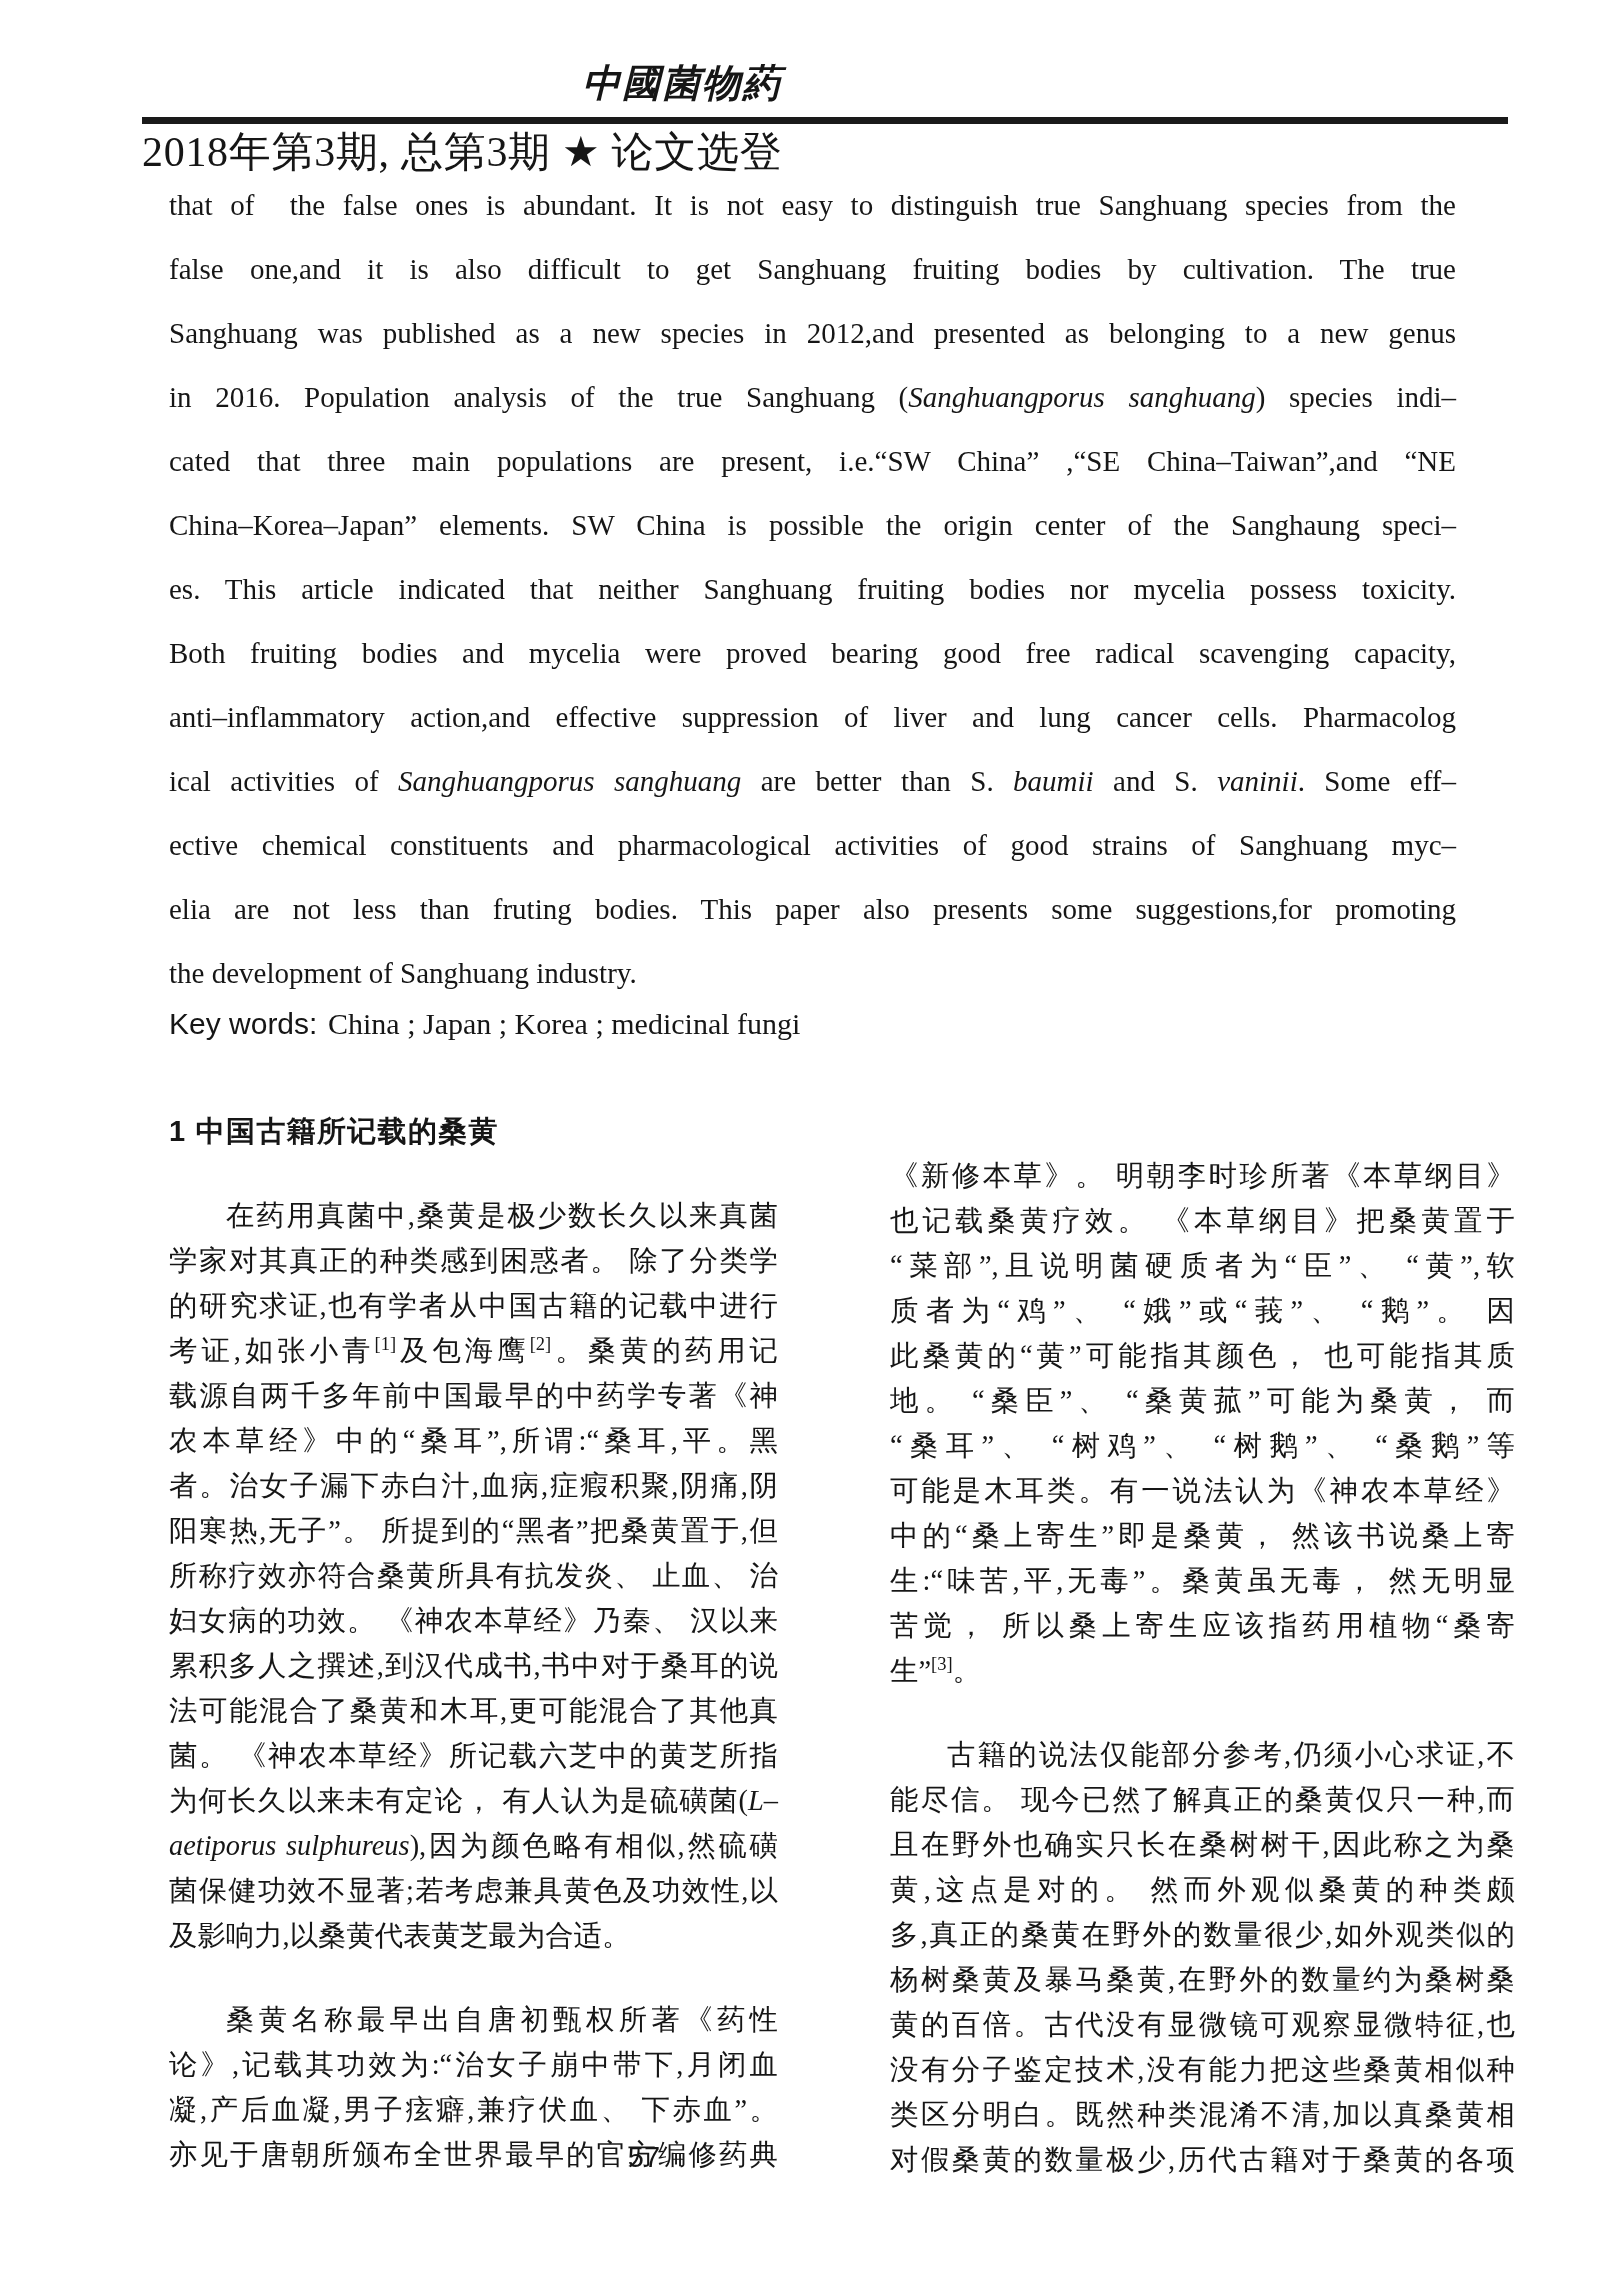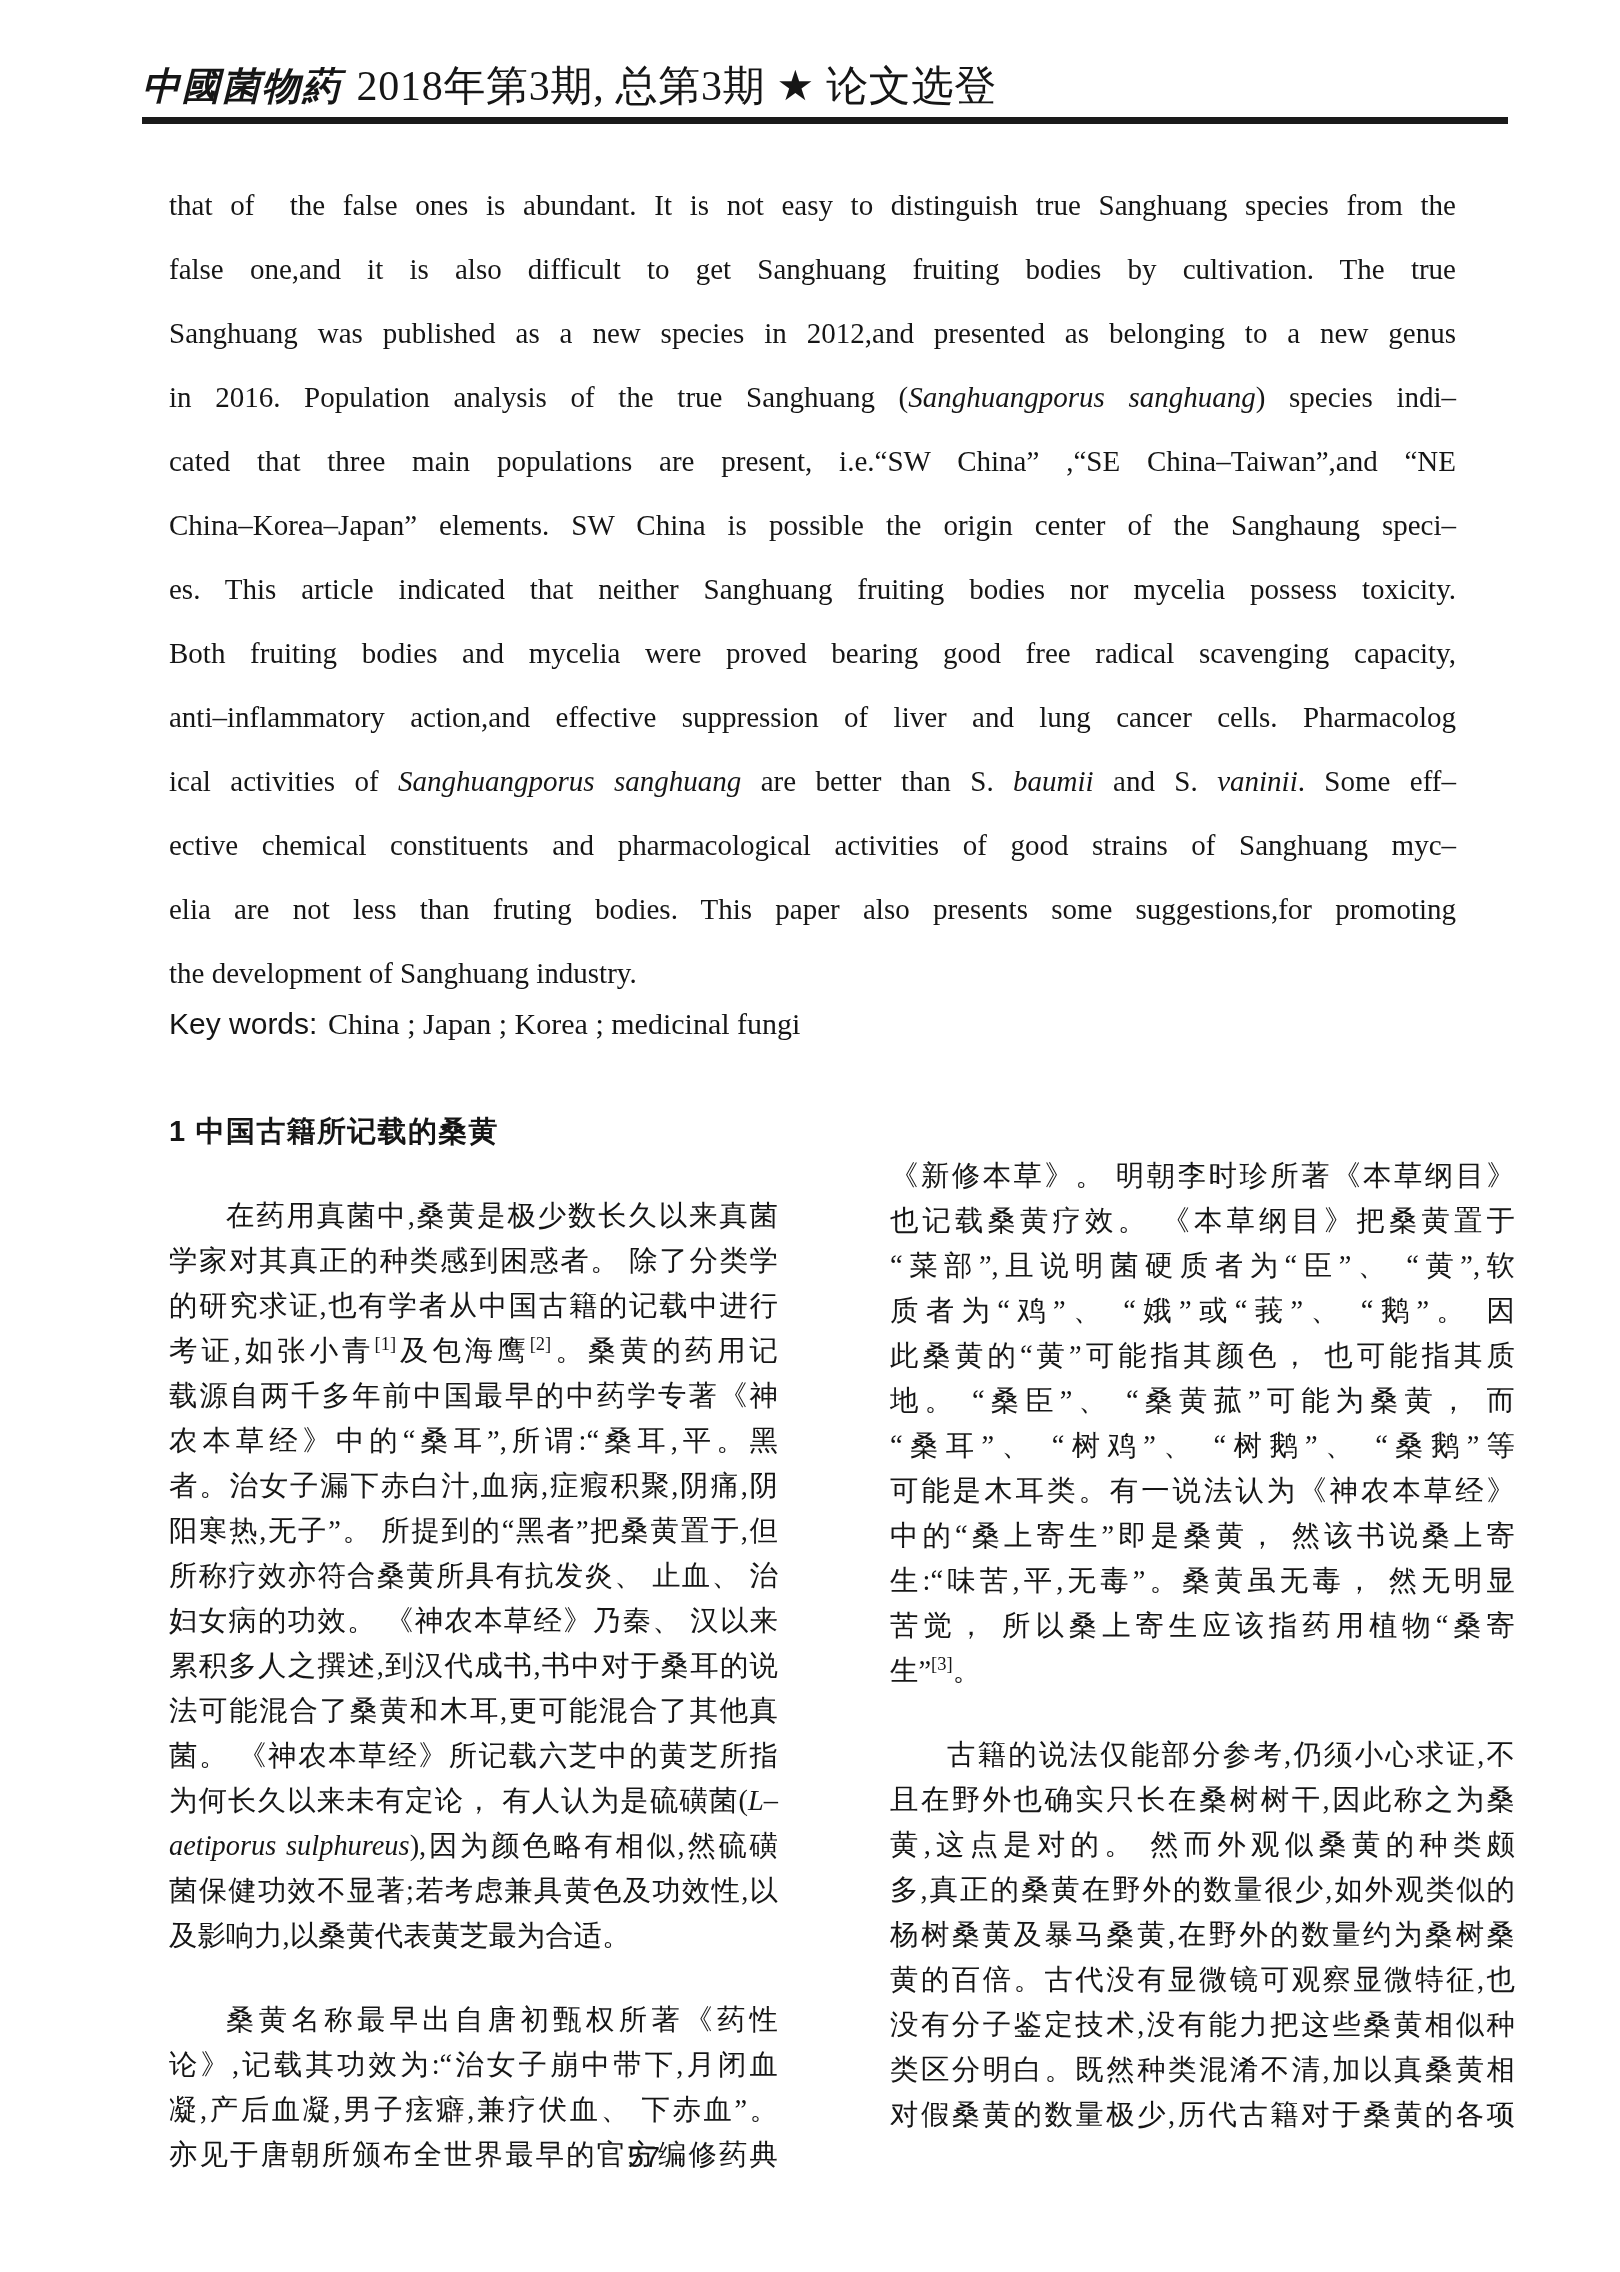--- a/index.html
+++ b/index.html
@@ -1,21 +1,21 @@
 <!DOCTYPE html>
 <html style="font-size:10.6px"><head>
 <meta charset="utf-8">
 <style>
   html,body{margin:0;padding:0;}
   body{
     width:1620px;height:2273px;position:relative;overflow:hidden;
     background:#ffffff;color:#161616;
     font-family:"Liberation Serif","DejaVu Serif",serif;
   }
-  .header{position:absolute;left:142px;top:58px;display:flex;align-items:center;gap:14.6px;white-space:nowrap;}
+  .header{position:absolute;left:142px;top:58px;display:flex;align-items:flex-end;gap:14.6px;white-space:nowrap;flex-direction:column;}
   .logo{font-family:"DejaVu Serif",serif;font-weight:bold;font-style:italic;font-size:38px;letter-spacing:2px;}
   .issue{font-size:42px;letter-spacing:0.7px;font-family:"Liberation Serif","DejaVu Sans",serif;}
   .rule{position:absolute;left:142px;top:117px;width:1366px;height:6.6px;background:#1a1a1a;}
 
   .abstract{position:absolute;left:169px;top:173px;width:1287px;}
   .abstract .tl{font-size:29px;line-height:64px;}
 
   .keywords{position:absolute;left:169px;top:992px;width:1287px;font-size:30px;line-height:64px;margin:0;}
   .kw-label{font-family:"Liberation Sans",sans-serif;font-weight:normal;font-size:30px;margin-right:10.6px;}
 
@@ -94,20 +94,21 @@
     <div class="tl"><span>质者为“鸡”、 “娥”或“莪”、 “鹅”。 因</span></div>
     <div class="tl"><span>此桑黄的“黄”可能指其颜色， 也可能指其质</span></div>
     <div class="tl"><span>地。 “桑臣”、 “桑黄菰”可能为桑黄， 而</span></div>
     <div class="tl"><span>“桑耳”、 “树鸡”、 “树鹅”、 “桑鹅”等</span></div>
     <div class="tl"><span>可能是木耳类。有一说法认为《神农本草经》</span></div>
     <div class="tl"><span>中的“桑上寄生”即是桑黄， 然该书说桑上寄</span></div>
     <div class="tl"><span>生:“味苦,平,无毒”。桑黄虽无毒， 然无明显</span></div>
     <div class="tl"><span>苦觉， 所以桑上寄生应该指药用植物“桑寄</span></div>
     <div class="tl last"><span>生”</span><span class="sup">[3]</span><span>。</span></div>
     <div class="tl ind"><span>古籍的说法仅能部分参考,仍须小心求证,不</span></div>
+    <div class="tl"><span>能尽信。 现今已然了解真正的桑黄仅只一种,而</span></div>
     <div class="tl"><span>且在野外也确实只长在桑树树干,因此称之为桑</span></div>
     <div class="tl"><span>黄,这点是对的。 然而外观似桑黄的种类颇</span></div>
     <div class="tl"><span>多,真正的桑黄在野外的数量很少,如外观类似的</span></div>
     <div class="tl"><span>杨树桑黄及暴马桑黄,在野外的数量约为桑树桑</span></div>
     <div class="tl"><span>黄的百倍。古代没有显微镜可观察显微特征,也</span></div>
     <div class="tl"><span>没有分子鉴定技术,没有能力把这些桑黄相似种</span></div>
     <div class="tl"><span>类区分明白。既然种类混淆不清,加以真桑黄相</span></div>
     <div class="tl"><span>对假桑黄的数量极少,历代古籍对于桑黄的各项</span></div>
   </div>
 

